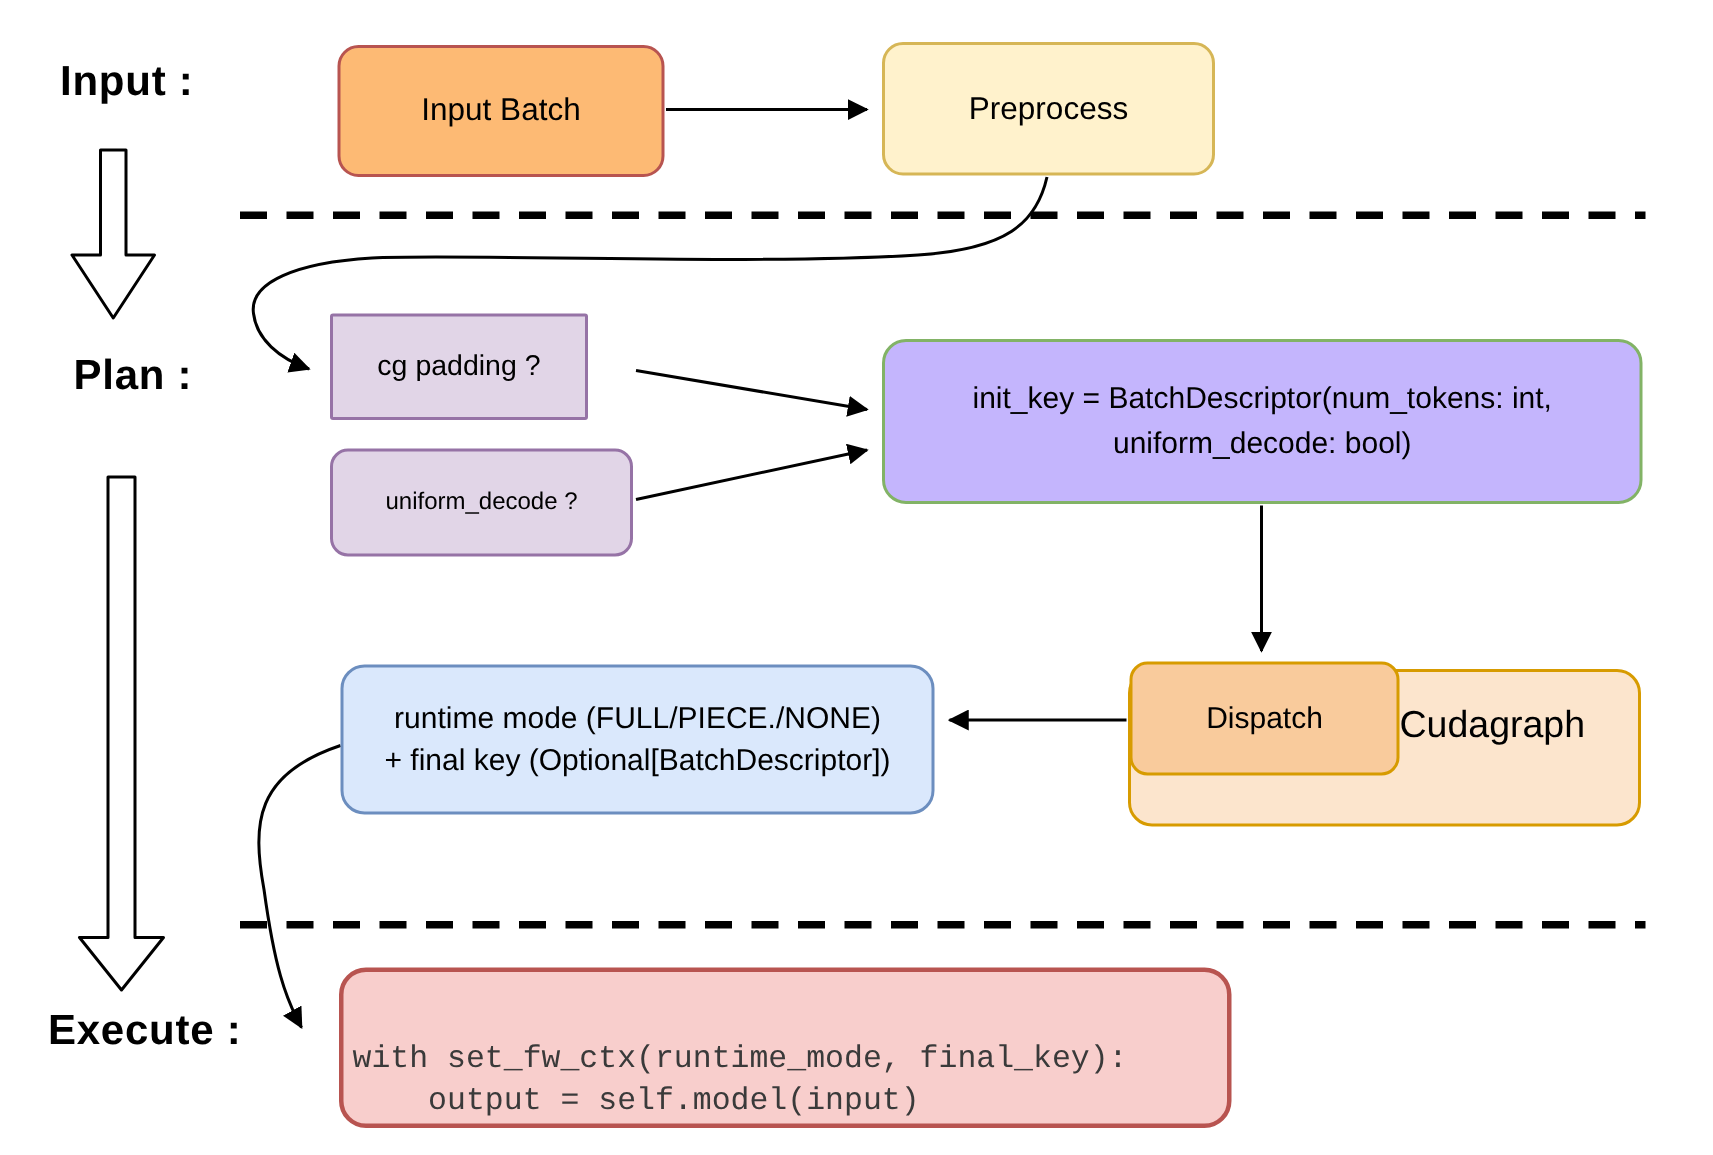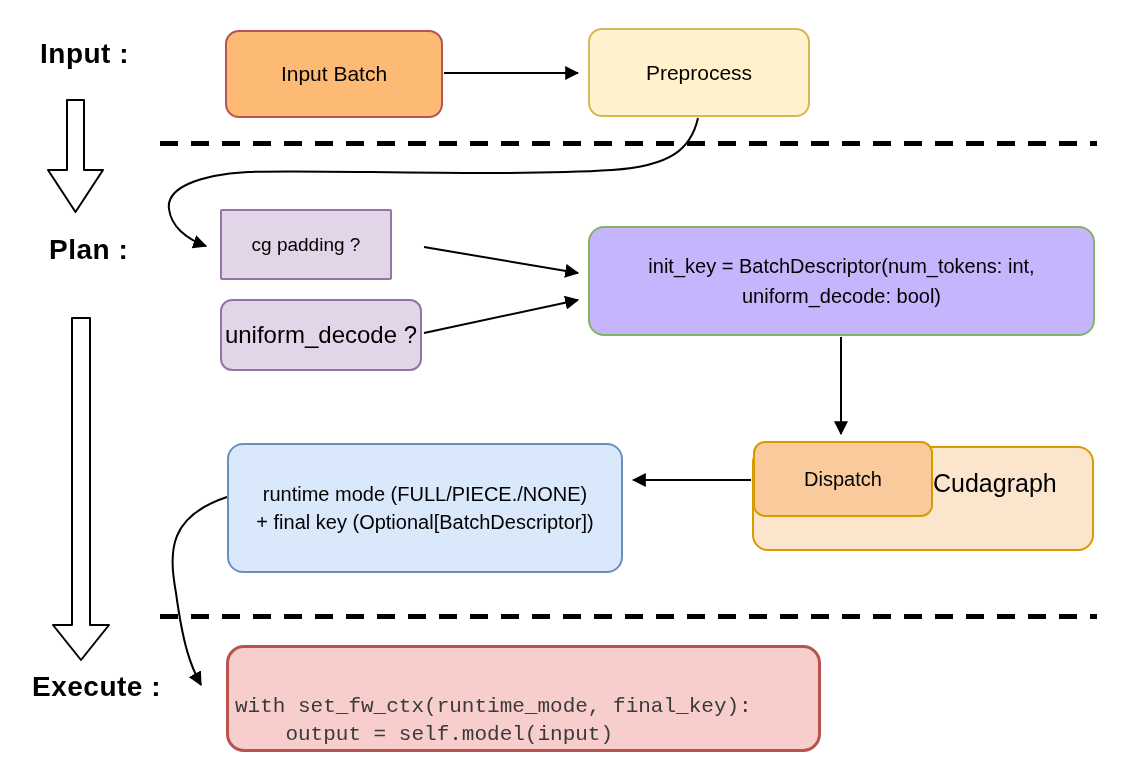--- a/index.html
+++ b/index.html
@@ -26,23 +26,23 @@
     display:flex;
     flex-direction:column;
     align-items:center;
     justify-content:center;
     text-align:center;
     color:#000;
   }
   .node-inputbatch{left:225px;top:30px;width:218px;height:88px;background:#fdba74;border:2px solid #B85450;border-radius:14px;font-size:21px;}
   .node-preprocess{left:588px;top:28px;width:222px;height:89px;background:#FFF2CC;border:2px solid #D6B656;border-radius:14px;font-size:21px;}
   .node-cgpadding{left:220px;top:209px;width:172px;height:71px;background:#E1D5E7;border:2px solid #9673A6;border-radius:2px;font-size:19px;}
-  .node-uniformdecode{left:220px;top:299px;width:202px;height:72px;background:#E1D5E7;border:2px solid #9673A6;border-radius:12px;font-size:24px;}
+  .node-uniformdecode{left:220px;top:299px;width:202px;height:72px;background:#E1D5E7;border:2px solid #9673A6;border-radius:12px;font-size:16px;}
   .node-initkey{left:588px;top:226px;width:507px;height:110px;background:#c4b5fd;border:2px solid #82B366;border-radius:16px;font-size:20px;line-height:30px;}
-  .node-runtime{left:227px;top:443px;width:396px;height:130px;background:#DAE8FC;border:2px solid #6C8EBF;border-radius:16px;font-size:20px;line-height:28px;}
+  .node-runtime{left:227px;top:443px;width:396px;height:100px;background:#DAE8FC;border:2px solid #6C8EBF;border-radius:16px;font-size:20px;line-height:28px;}
   .node-cudagraph{left:752px;top:446px;width:342px;height:105px;background:#FCE5CD;border:2px solid #D79B00;border-radius:16px;}
   .node-dispatch{left:753px;top:441px;width:180px;height:76px;background:#F9CB9C;border:2px solid #D79B00;border-radius:12px;font-size:20px;}
   .cudagraph-label{
     position:absolute;left:933px;top:466px;width:162px;height:70px;
     display:flex;flex-direction:column;align-items:flex-start;justify-content:flex-start;
     font-size:25px;line-height:34px;color:#000;text-align:center;
   }
   .node-execute{
     left:226px;top:645px;width:595px;height:107px;
     background:#F8CECC;border:3px solid #B85450;border-radius:18px;

